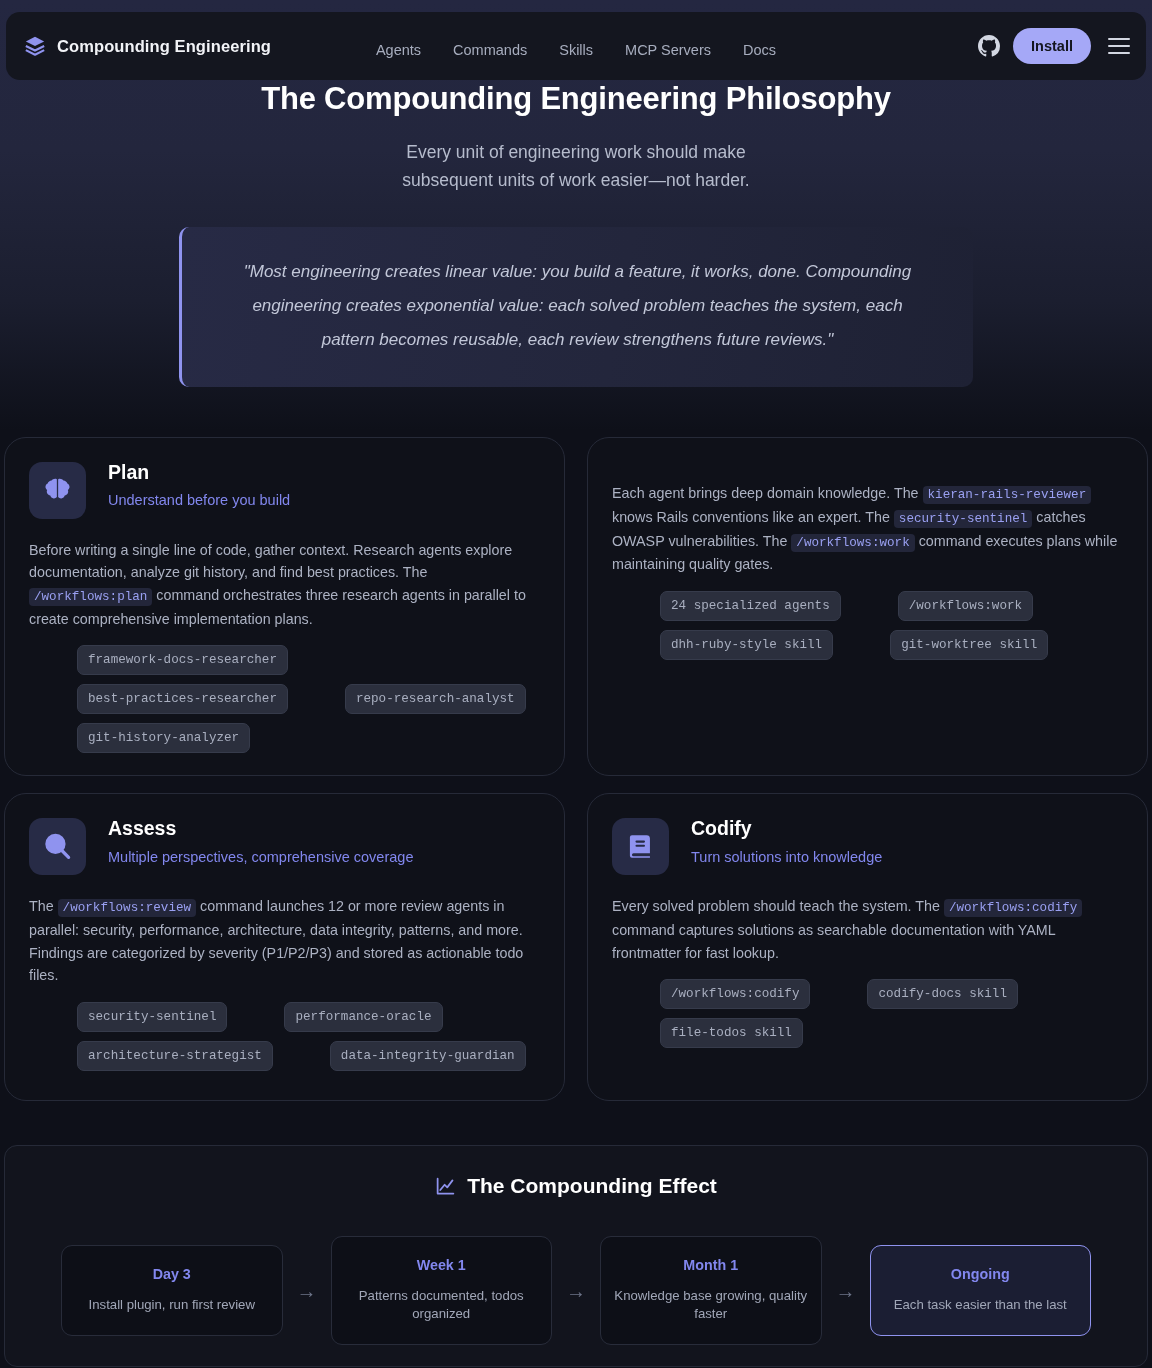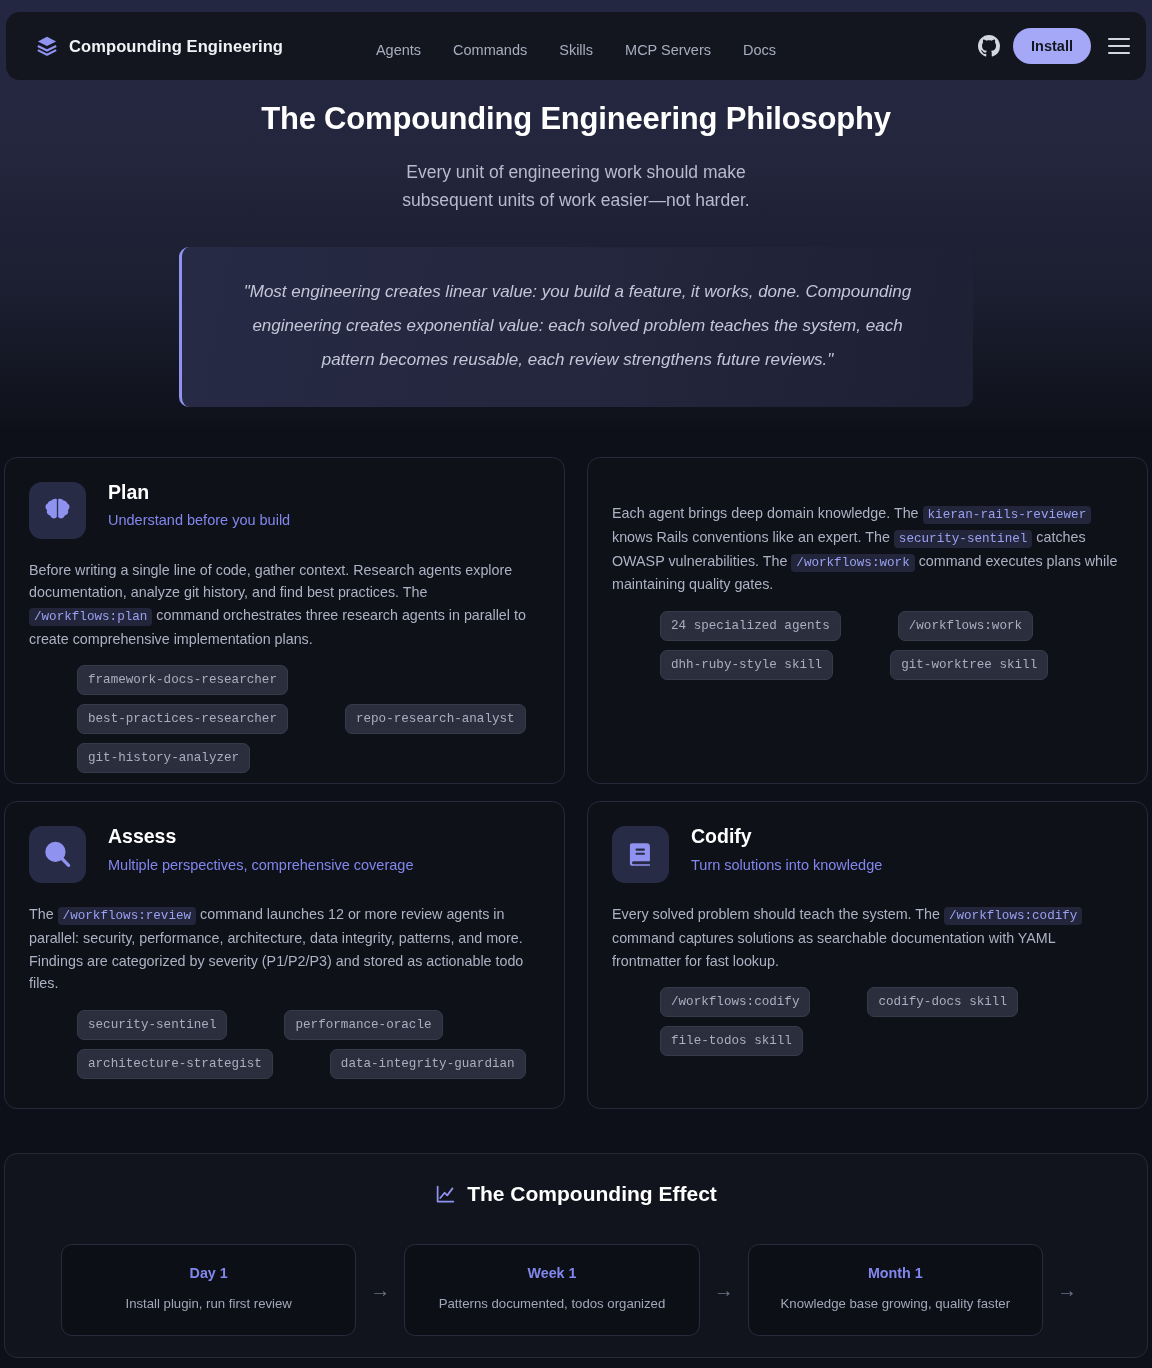--- a/index.html
+++ b/index.html
@@ -25,21 +25,21 @@
   .page { position: relative; z-index: 1; }
 
   
   .navbar {
     margin: 12px 6px 0 6px;
     height: 68px;
     background: #14161f;
     border-radius: 14px;
     display: flex;
     align-items: center;
-    padding: 0 16px 0 30px;
+    padding: 0 16px 0 18px;
     position: relative;
   }
   .brand { display: flex; align-items: center; gap: 11px; }
   .brand-icon { width: 22px; height: 22px; display:block; }
   .brand-name {
     color: #f2f3f7;
     font-size: 16.5px;
     font-weight: bold;
     letter-spacing: .1px;
     white-space: nowrap;
@@ -74,21 +74,21 @@
     border: none;
     border-radius: 18px;
     padding: 10px 18px;
     cursor: pointer;
     font-family: inherit;
   }
   .burger { width: 22px; height: 16px; display:flex; flex-direction: column; justify-content: space-between; cursor: pointer; margin-left: 4px;}
   .burger i { display:block; height: 2px; background: #d3d7e2; border-radius: 2px;}
 
   
-  .hero { text-align: center; padding-top: 20px; }
+  .hero { text-align: center; }
   .hero-title {
     color: #ffffff;
     font-size: 31px;
     font-weight: bold;
     letter-spacing: -0.2px;
     line-height: 1.25;
   }
   .hero-sub {
     margin-top: 19px;
     color: #b6bccd;
@@ -116,22 +116,22 @@
   
   .grid {
     margin: 50px 4px 0 4px;
     display: grid;
     grid-template-columns: 1fr 1fr;
     gap: 17px 22px;
   }
   .card {
     background: #0f1119;
     border: 1px solid #262a38;
-    border-radius: 13px;
-    padding: 24px 24px 10px 24px;
+    border-radius: 22px;
+    padding: 24px 24px 22px 24px;
     min-height: 308px;
   }
   .card-head { display: flex; gap: 22px; align-items: flex-start; }
   .card-icon {
     width: 57px; height: 57px;
     border-radius: 13px;
     background: #272b46;
     flex: 0 0 57px;
     display: flex; align-items: center; justify-content: center;
   }
@@ -376,30 +376,34 @@
       <span>
         <svg viewBox="0 0 24 24" fill="none" stroke="#8f93ef" stroke-width="2" stroke-linecap="round" stroke-linejoin="round">
           <polyline points="3,3 3,20 21,20"></polyline>
           <polyline points="6,16 11,10 14,13 20,5"></polyline>
         </svg>
       </span>
       <span>The Compounding Effect</span>
     </div>
     <div class="timeline-row">
         <div class="step">
-          <div class="step-label">Day 1</div>
+          <div class="step-label">Day 3</div>
           <div class="step-desc">Install plugin, run first review</div>
         </div>
         <div class="arrow">→</div>
         <div class="step">
           <div class="step-label">Week 1</div>
           <div class="step-desc">Patterns documented, todos organized</div>
         </div>
         <div class="arrow">→</div>
         <div class="step">
           <div class="step-label">Month 1</div>
           <div class="step-desc">Knowledge base growing, quality faster</div>
         </div>
         <div class="arrow">→</div>
+        <div class="step active">
+          <div class="step-label">Ongoing</div>
+          <div class="step-desc">Each task easier than the last</div>
+        </div>
       </div>
   </div>
 
 </div>
 
 </body></html>

